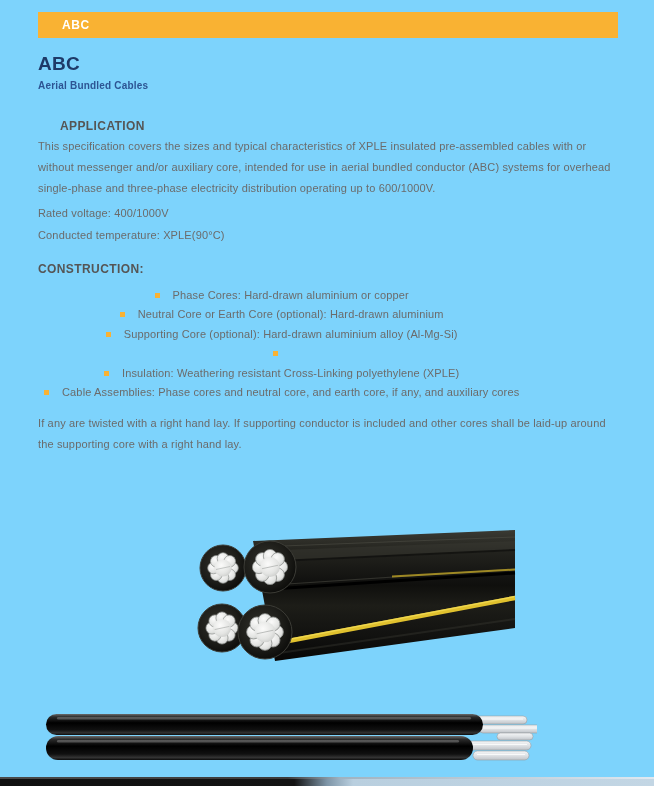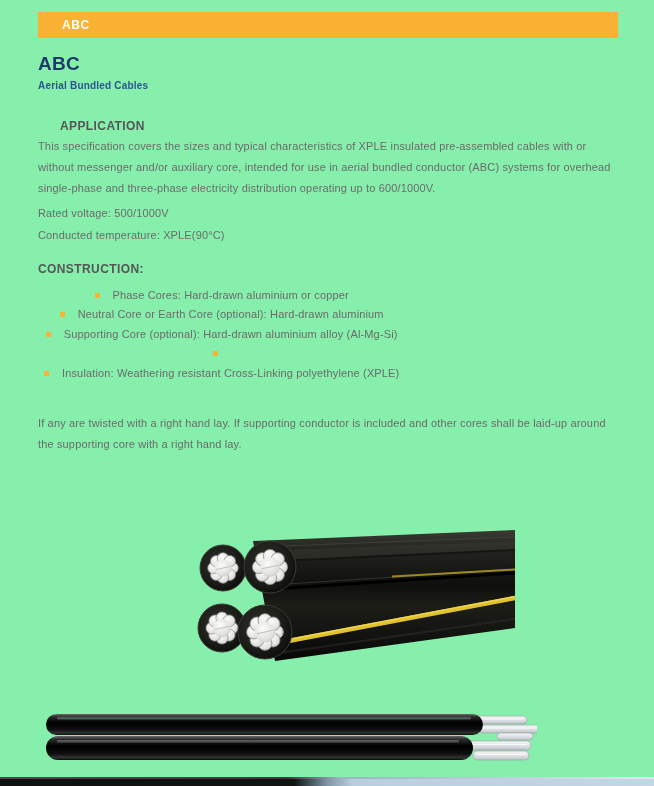--- a/index.html
+++ b/index.html
@@ -1,18 +1,18 @@
 <!DOCTYPE html>
 <html><head>
 <meta charset="utf-8">
 <style>
   * { margin:0; padding:0; box-sizing:border-box; }
   html,body { width:654px; height:786px; background:#ffffff; overflow:hidden; }
   body { font-family:"Liberation Sans", sans-serif; position:relative; }
-  .page { position:absolute; left:0; top:0; width:654px; height:786px; background:#86efac; }
+  .page { position:absolute; left:0; top:0; width:654px; height:786px; background:#7dd3fc; }
 
   .tab-bar { position:absolute; left:38px; top:12px; width:580px; height:26px;
              background:#F9B233; display:flex; align-items:center; }
   .tab-bar .tab-label { color:#ffffff; font-weight:bold; font-size:12px;
              letter-spacing:0.6px; padding-left:24px; }
 
   .doc-title { position:absolute; left:38px; top:53px; color:#1E3A68;
              font-size:19px; font-weight:bold; letter-spacing:0.3px; }
   .doc-subtitle { position:absolute; left:38px; top:80px; color:#2D5493;
              font-size:10px; font-weight:bold; letter-spacing:0.2px; }
@@ -55,21 +55,21 @@
     <span class="tab-label">ABC</span>
   </div>
 
   <div class="doc-title">ABC</div>
   <div class="doc-subtitle">Aerial Bundled Cables</div>
 
   <div class="section-heading h-application">APPLICATION</div>
   <div class="body-text para-application">This specification covers the sizes and typical characteristics of XPLE insulated pre-assembled cables with or without messenger and/or auxiliary core, intended for use in aerial bundled conductor (ABC) systems for overhead single-phase and three-phase electricity distribution operating up to 600/1000V.</div>
 
   <div class="spec-list">
-    <div class="spec-line">Rated voltage: 500/1000V</div>
+    <div class="spec-line">Rated voltage: 400/1000V</div>
     <div class="spec-line">Conducted temperature: XPLE(90°C)</div>
   </div>
 
   <div class="section-heading h-construction">CONSTRUCTION:</div>
 
   <ul class="construction-list">
     <li>
       <span class="bullet"></span>
       <span>Phase Cores: Hard-drawn aluminium or copper</span>
     </li>
@@ -80,20 +80,24 @@
     <li>
       <span class="bullet"></span>
       <span>Supporting Core (optional): Hard-drawn aluminium alloy (Al-Mg-Si)</span>
     </li>
     <li>
       <span class="bullet"></span>
     </li>
     <li>
       <span class="bullet"></span>
       <span>Insulation: Weathering resistant Cross-Linking polyethylene (XPLE)</span>
+    </li>
+    <li>
+      <span class="bullet"></span>
+      <span>Cable Assemblies: Phase cores and neutral core, and earth core, if any, and auxiliary cores</span>
     </li>
   </ul>
 
   <div class="body-text para-note">If any are twisted with a right hand lay. If supporting conductor is included and other cores shall be laid-up around the supporting core with a right hand lay.</div>
 
   <svg class="fig-top" viewBox="0 0 360 180" xmlns="http://www.w3.org/2000/svg">
     <defs>
       <linearGradient id="bundleGrad" x1="0" y1="0" x2="0" y2="1">
         <stop offset="0" stop-color="#3a3a33"></stop>
         <stop offset="0.16" stop-color="#23231e"></stop>

